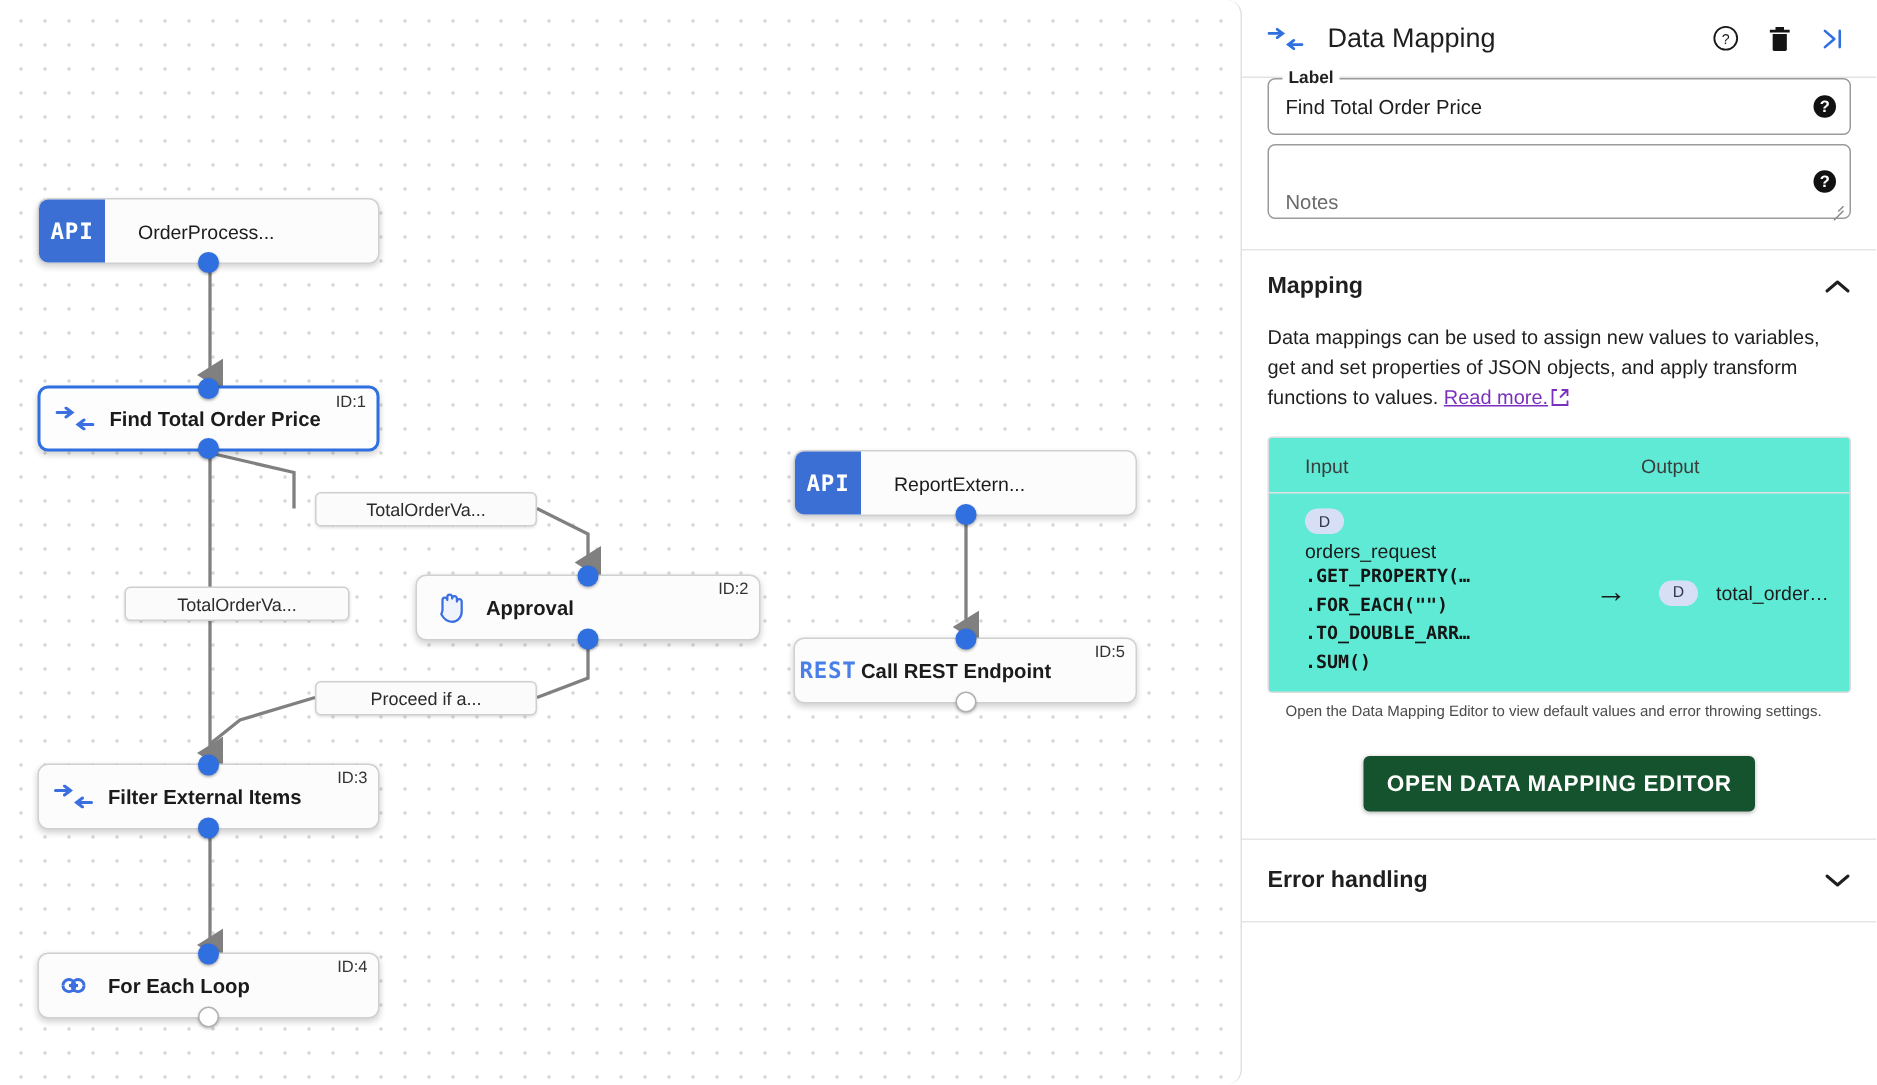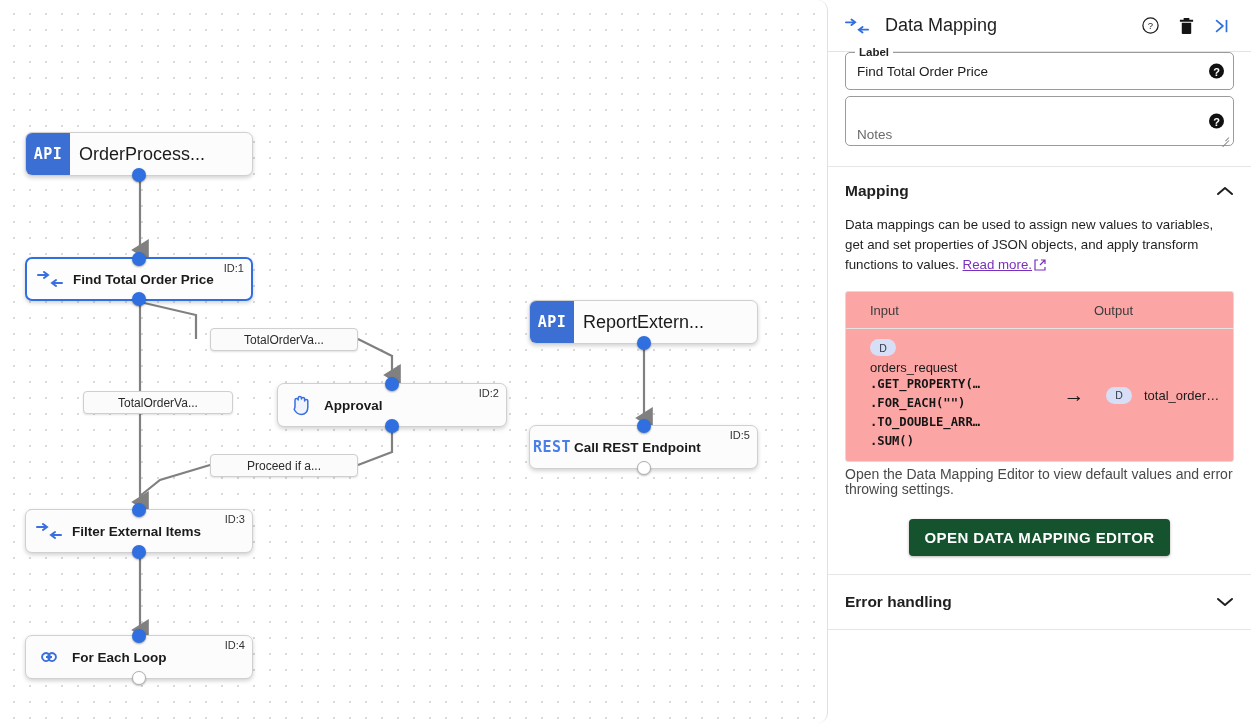--- a/index.html
+++ b/index.html
@@ -58,21 +58,21 @@
   }
   .node .glyph {
     width: 46px; flex: none;
     display: flex; align-items: center; justify-content: center;
     color: #3b6fd4;
   }
   .node .ntitle {
     font-size: 13.5px; color: #1b1b1b; font-weight: 700;
     white-space: nowrap;
   }
-  .node .ntitle.thin { font-weight: 400; font-size: 18px; padding-left: 9px; }
+  .node .ntitle.thin { font-weight: 400; font-size: 13px; padding-left: 22px; }
   .node .nid {
     position: absolute; right: 7px; top: 3px;
     font-size: 11px; color: #333; font-weight: 400;
   }
   .port {
     position: absolute; left: 50%; transform: translate(-50%,-50%);
     width: 14px; height: 14px; border-radius: 50%;
     background: #2f6fe0;
     box-shadow: 0 1px 2px rgba(0,0,0,.35);
   }
@@ -169,21 +169,21 @@
     font-size: 13.3px; line-height: 20px; color: #1f1f1f;
     margin: 0 0 14px 0;
   }
   .desc a { color: #7a2fbe; text-decoration: underline; }
   .ext-icon { display: inline-block; vertical-align: -2px; margin-left: 2px; color:#7a2fbe; }
 
   .map-table {
     border: 1px solid #dcdcdc;
     border-radius: 3px;
     overflow: hidden;
-    background: #fca5a5;
+    background: #5eead4;
   }
   .map-thead {
     display: flex;
     height: 37px; align-items: center;
     border-bottom: 1px solid #e2e2e2;
   }
   .map-thead .th {
     font-size: 13px; color: #3c3c3c;
   }
   .th-input { width: 230px; padding-left: 24px; }
@@ -199,21 +199,21 @@
     font-size: 10.5px; display: flex; align-items: center; justify-content: center;
     flex: none;
   }
   .var-name { font-size: 13px; color: #1b1b1b; }
   .expr {
     font-family: "DejaVu Sans Mono", monospace;
     font-size: 12.2px; color: #151515; line-height: 19px;
     font-weight: 700;
   }
   .note-small {
-    font-size: 14px; color: #4a4a4a; margin-top: 5px; line-height: 15px;
+    font-size: 10px; color: #4a4a4a; margin-top: 5px; line-height: 15px; margin-left: 12px;
   }
   .btn-row { display: flex; justify-content: center; margin: 22px 0 18px; }
   .btn-primary {
     background: #14532d; color: #fff;
     border: none; border-radius: 4px;
     padding: 10px 16px;
     font-size: 15px; font-weight: 700; letter-spacing: .4px;
     box-shadow: 0 1px 3px rgba(0,0,0,.3);
     cursor: pointer;
     font-family: "Liberation Sans", sans-serif;

